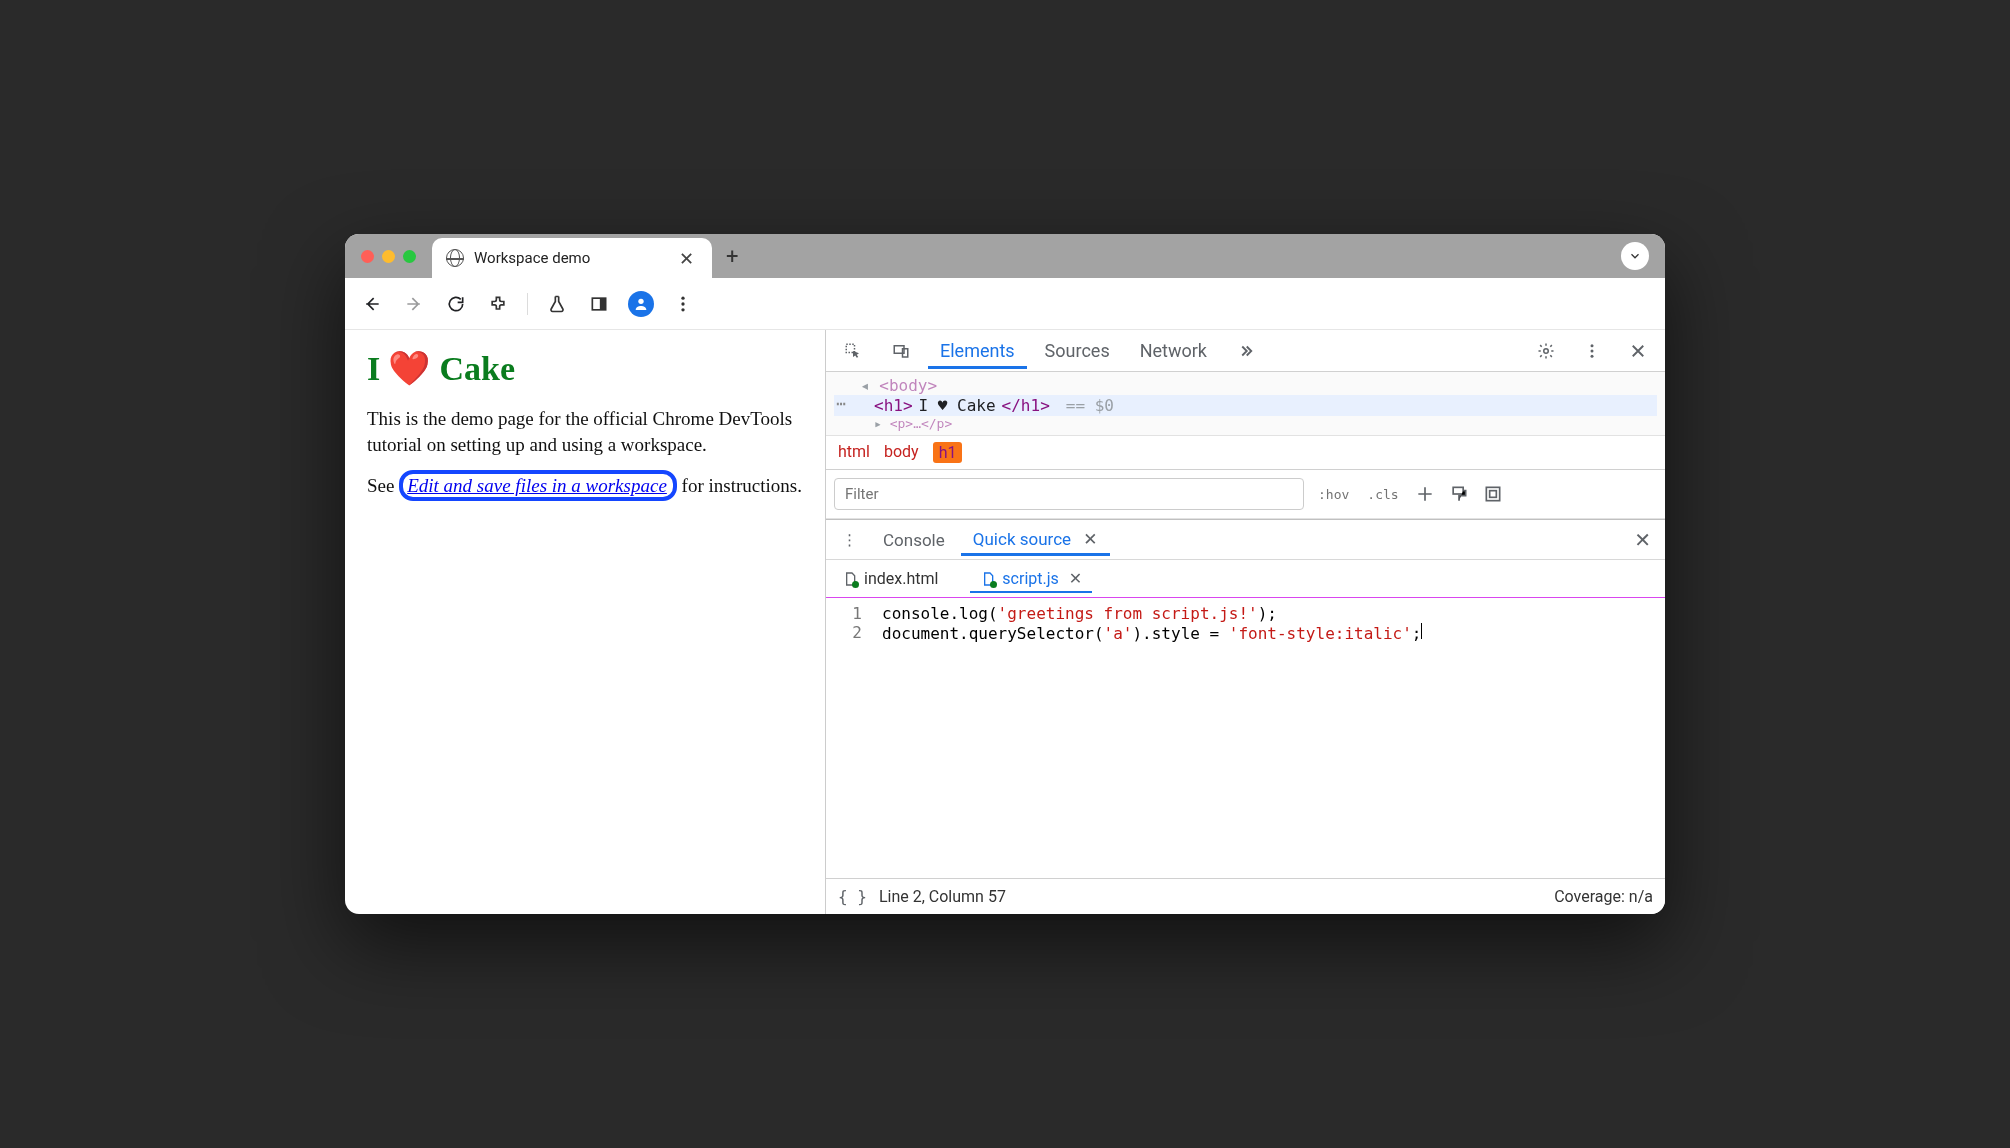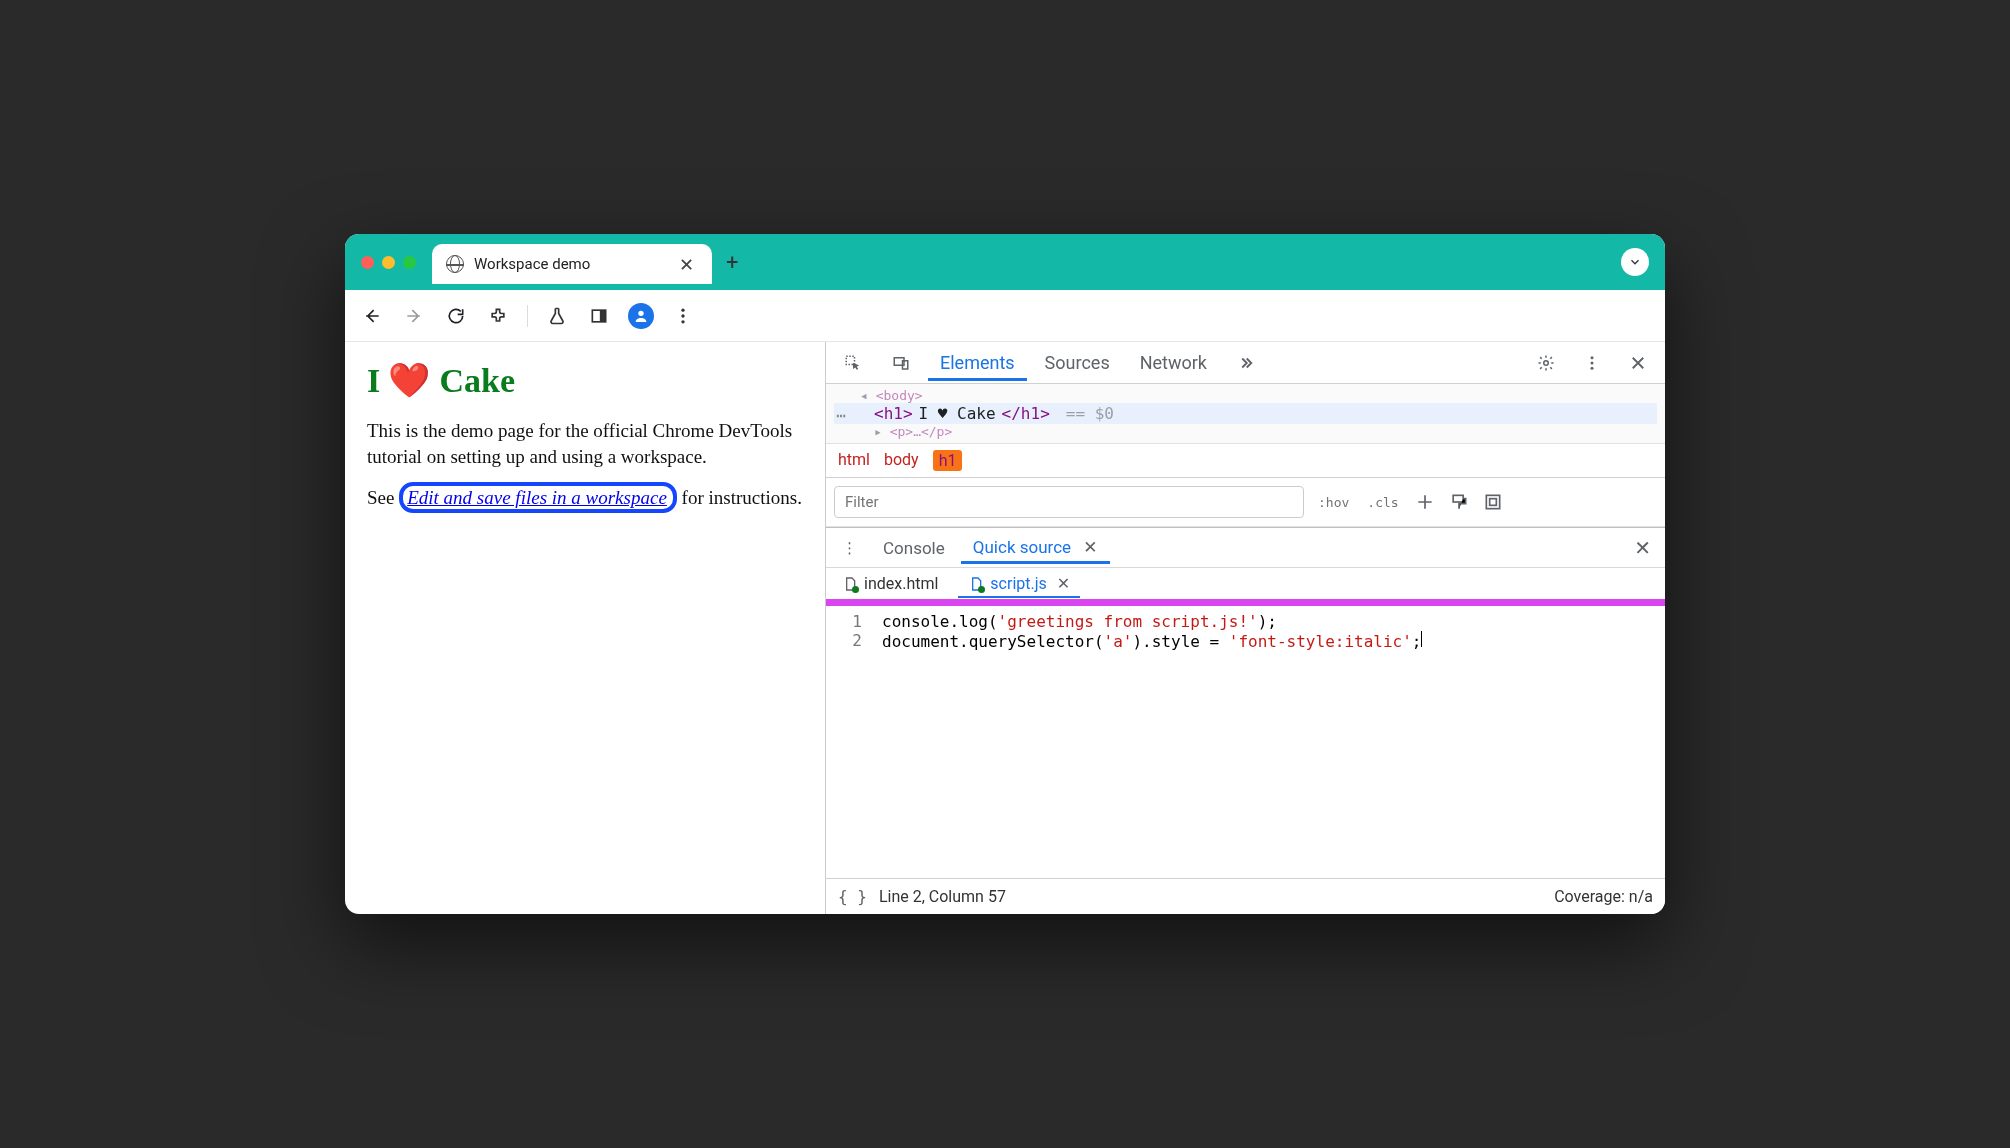--- a/index.html
+++ b/index.html
@@ -16,22 +16,22 @@
     height: 680px;
     background: #fff;
     border-radius: 14px;
     overflow: hidden;
     box-shadow: 0 30px 80px rgba(0,0,0,0.6);
     display: flex;
     flex-direction: column;
   }
   
   .titlebar {
-    height: 56px;
-    background: #14b8a6;
+    height: 44px;
+    background: #a3a3a3;
     display: flex;
     align-items: center;
     padding: 0 10px;
   }
   .traffic { display: flex; gap: 8px; margin-right: 16px; margin-left:6px;}
   .dot { width: 13px; height: 13px; border-radius: 50%; }
   .dot.red { background: #ff5f57; }
   .dot.yellow { background: #febc2e; }
   .dot.green { background: #28c840; }
   .tab {
@@ -121,21 +121,21 @@
   .filter-row input { flex:0 0 470px; height:32px; border:1px solid #ccc; border-radius:4px; padding:0 10px; font-size:15px; font-family:inherit;}
   .filter-row .pill { font-family: ui-monospace, Menlo, monospace; font-size:13px; color:#737373; padding:2px 4px; cursor:pointer;}
   .filter-row .ibtn{width:24px;height:24px;display:flex;align-items:center;justify-content:center;cursor:pointer;color:#5f6368;}
   
   .drawer { border-top:1px solid #c0c0c0; display:flex; flex-direction:column; flex:1;}
   .drawer-tabs { display:flex; align-items:center; padding:0 6px; border-bottom:1px solid #d8d8d8; height:40px; gap:4px;}
   .drawer-tabs .dtab { padding:6px 12px; color:#5f6368; cursor:pointer; font-size:17px;}
   .drawer-tabs .dtab.active { color:#1a73e8; border-bottom:3px solid #1a73e8; padding-bottom:4px;}
   .drawer-tabs .x{margin-left:auto; font-size:20px; color:#5f6368; padding:4px 8px; cursor:pointer;}
   .drawer-tabs .kebab{padding:4px 10px;color:#5f6368;cursor:pointer;}
-  .file-tabs{display:flex;align-items:center;border-bottom:7px solid #d946ef;height:38px;padding:0 6px;gap:10px;}
+  .file-tabs{display:flex;align-items:center;border-bottom:1px solid #d946ef;height:38px;padding:0 6px;gap:22px;}
   .file-tabs .ftab{display:flex;align-items:center;gap:6px;padding:5px 10px;color:#333;cursor:pointer;font-size:16px;}
   .file-tabs .ftab.active{color:#1a73e8;border-bottom:2px solid #1a73e8;padding-bottom:3px;}
   .file-tabs .ftab .fx{color:#5f6368;font-size:16px;margin-left:4px;}
   .file-tabs .ficon{width:16px;height:16px;position:relative;}
   .file-tabs .ficon svg{width:16px;height:16px;}
   .file-tabs .gdot{position:absolute;width:7px;height:7px;border-radius:50%;background:#0a7c1e;bottom:-1px;right:-1px;}
   .code{flex:1;display:flex;font-family: ui-monospace, Menlo, monospace; font-size:16px; overflow:auto; background:#fff;}
   .gutter{width:46px;text-align:right;color:#777;padding:6px 10px 6px 0;background:#fff;user-select:none;}
   .lines{padding:6px 10px;white-space:pre;}
   .lines .str{color:#c41a16;}
@@ -268,21 +268,21 @@
           <div class="tool">
             <svg viewBox="0 0 24 24">
                 <path stroke="#5f6368" stroke-width="2.5" d="M5 5l14 14M19 5L5 19"></path>
               </svg>
           </div>
         </div>
       </div>
 
       <div class="dom" style="position:relative;">
         <div style="position:absolute;left:4px;top:22px;color:#888;" class="dom-more">⋯</div>
-        <div style="padding-left:26px;color:#9aa0a6;font-size:13px;">◂ <span class="tag" style="opacity:.5">&lt;body&gt;</span></div>
+        <div style="padding-left:26px;color:#9aa0a6;font-size:16px;">◂ <span class="tag" style="opacity:.5">&lt;body&gt;</span></div>
         <div class="sel-row">
           <span class="tag">&lt;h1&gt;</span>
             <span class="txt">I ♥ Cake</span>
             <span class="tag">&lt;/h1&gt;</span>
           <span class="eq">== $0</span>
         </div>
         <div style="padding-left:40px;color:#9aa0a6;font-size:13px;">▸ <span class="tag" style="opacity:.5">&lt;p&gt;…&lt;/p&gt;</span></div>
       </div>
 
       <div class="crumbs">

